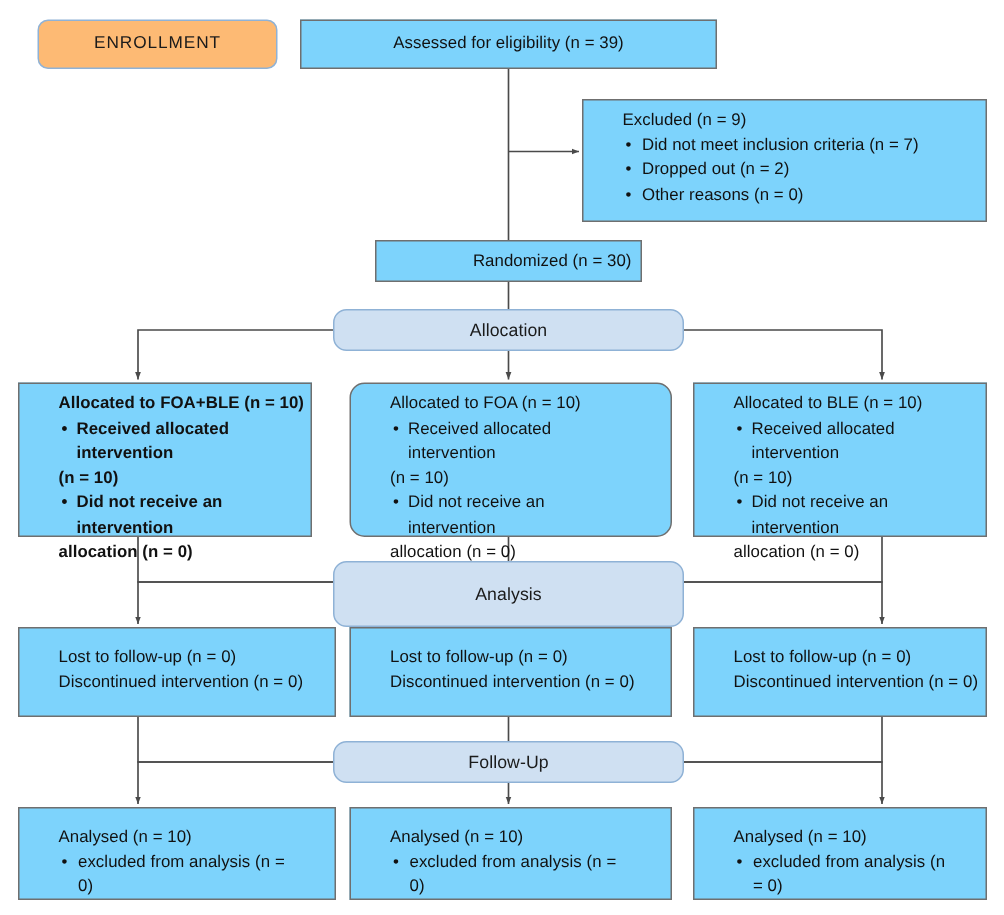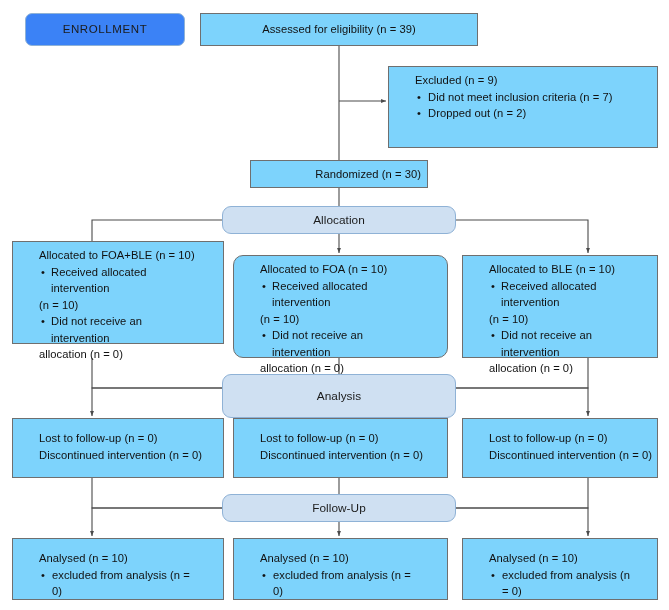--- a/index.html
+++ b/index.html
@@ -48,21 +48,21 @@
   }
   .node.phase {
     background: #cfe0f2;
     border: 1px solid #8fb2d6;
     border-radius: 9px;
     font-weight: normal;
     color: #1b1b1b;
     font-size: 11.8px;
   }
   .node.enroll {
-    background: #3b82f6;
+    background: #fdba74;
     border: 1px solid #8fb2d6;
     border-radius: 7px;
     font-weight: normal;
     color: #1b1b1b;
     font-size: 11.5px;
     letter-spacing: 0.6px;
   }
   .title-line {
     display: block;
     white-space: nowrap;
@@ -137,32 +137,33 @@
 
   <div class="node centered" style="left:200px; top:13px; width:278px; height:33px;">
     <span>Assessed for eligibility (n = 39)</span>
   </div>
 
   <div class="node plain" style="left:388px; top:66px; width:270px; height:82px;">
     <span class="title-line">Excluded (n = 9)</span>
     <ul class="bullets tight">
       <li>Did not meet inclusion criteria (n = 7)</li>
       <li>Dropped out (n = 2)</li>
+      <li>Other reasons (n = 0)</li>
     </ul>
   </div>
 
   <div class="node centered" style="left:250px; top:160px; width:178px; height:28px;justify-content:flex-end;">
     <span>Randomized (n = 30)</span>
   </div>
 
   <div class="node phase centered" style="left:222px; top:206px; width:234px; height:28px;">
     <span>Allocation</span>
   </div>
 
-  <div class="node plain" style="left:12px; top:241px; width:212px; height:103px;">
+  <div class="node plain" style="left:12px; top:255px; width:196px; height:103px;font-weight:bold;">
     <span class="title-line">Allocated to FOA+BLE (n = 10)</span>
     <ul class="bullets">
       <li>
         <span>Received allocated intervention</span>
         <span class="cont">(n = 10)</span>
       </li>
       <li>
         <span>Did not receive an intervention</span>
         <span class="cont">allocation (n = 0)</span>
       </li>

